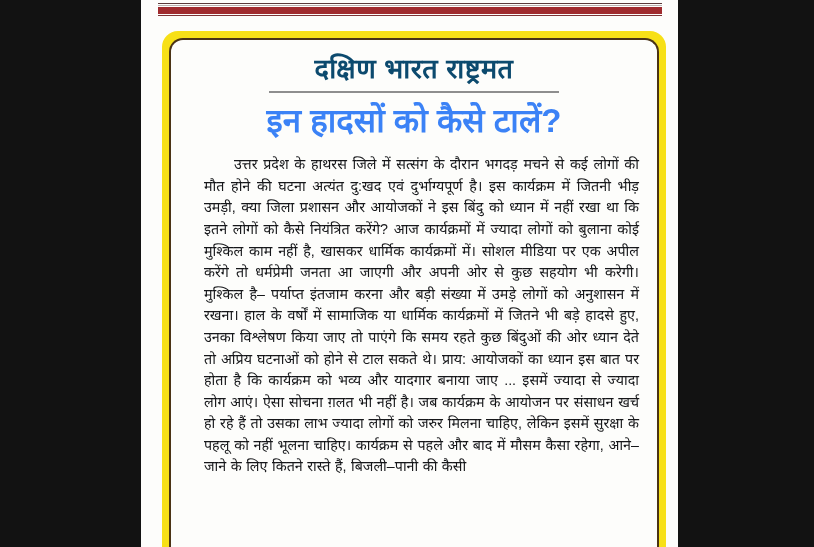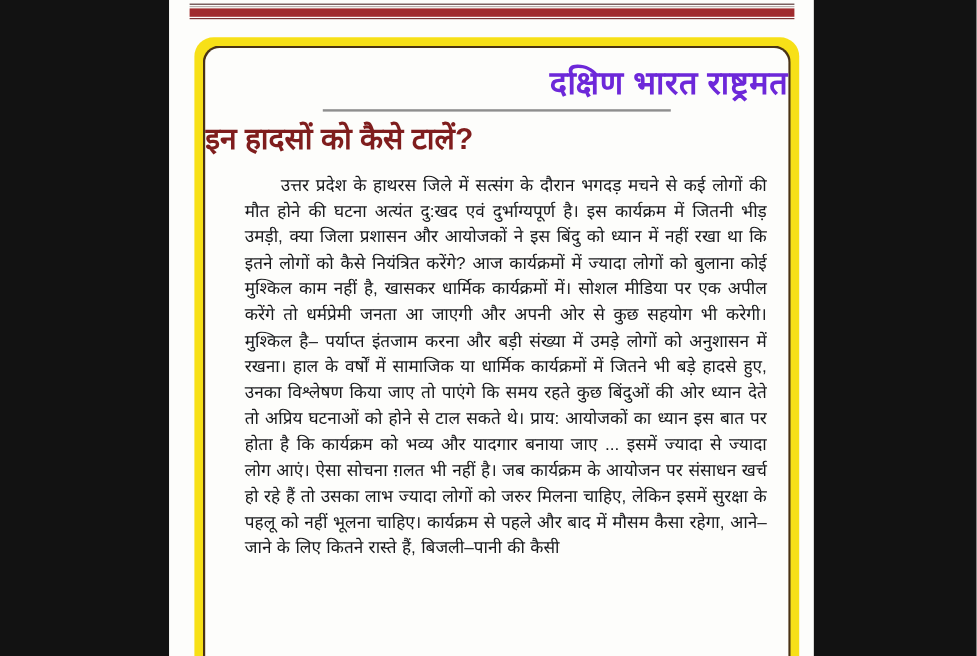--- a/index.html
+++ b/index.html
@@ -96,45 +96,45 @@
     border: 2px solid #4a3315;
     border-bottom: none;
     border-radius: 14px 14px 0 0;
     box-sizing: border-box;
     overflow: hidden;
   }
 
   
   .masthead {
     margin-top: 14px;
-    text-align: right;
-    color: #6d28d9;
+    text-align: center;
+    color: #0c4a6e;
     font-family: "Liberation Sans", sans-serif;
     font-weight: bold;
     font-size: 27px;
     line-height: 1.12;
     letter-spacing: 0.5px;
     white-space: nowrap;
   }
 
   .masthead-divider {
     margin: 7px auto 0 auto;
     width: 290px;
     height: 2px;
     background: #8e8e8e;
   }
 
   
   .headline {
     margin-top: 9px;
-    text-align: left;
-    color: #7f1d1d;
+    text-align: center;
+    color: #3b82f6;
     font-family: "Liberation Sans", sans-serif;
     font-weight: bold;
-    font-size: 25px;
+    font-size: 33px;
     line-height: 1.15;
     white-space: nowrap;
   }
 
   
   .body-copy {
     margin: 14px 18px 0 33px;
     color: #16171a;
     font-family: "Liberation Sans", sans-serif;
     font-size: 14.3px;

